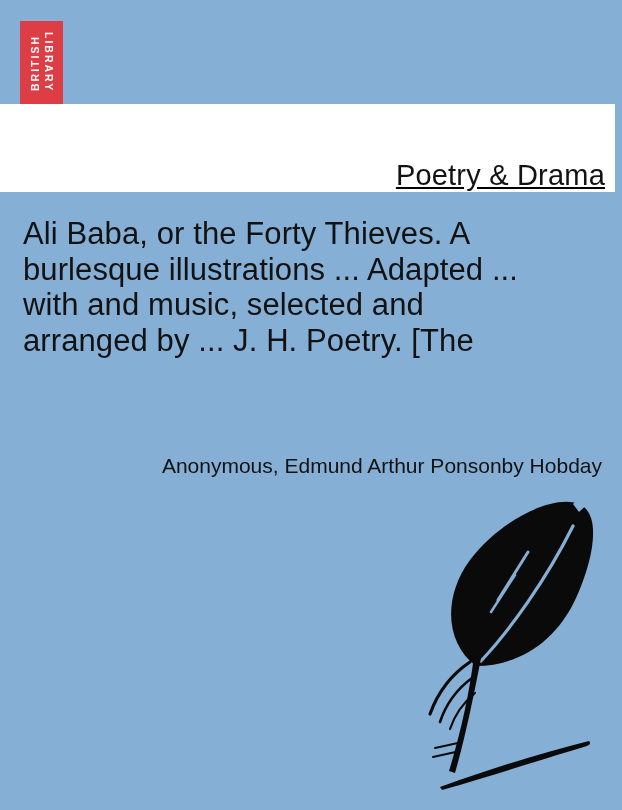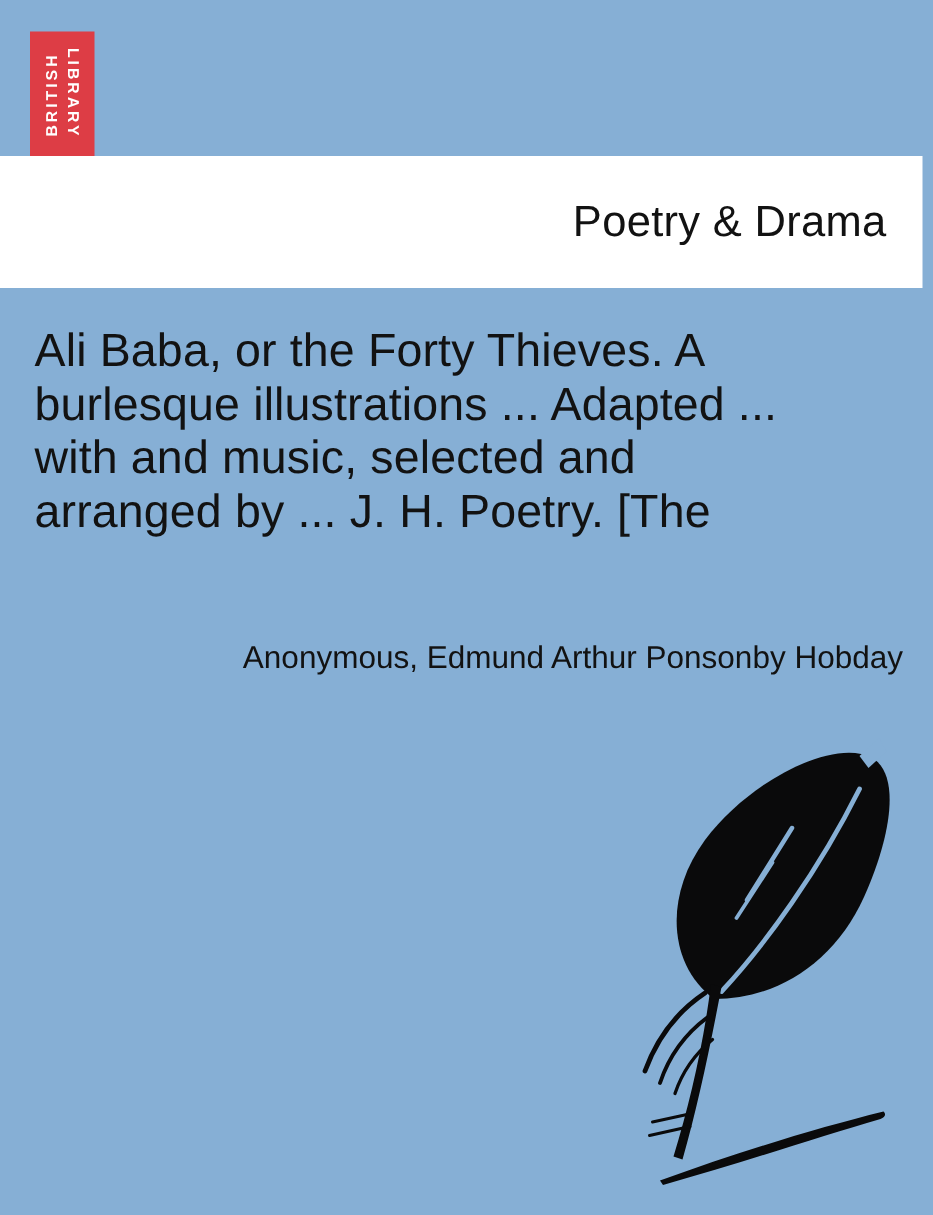--- a/index.html
+++ b/index.html
@@ -42,23 +42,24 @@
 
   
   .banner {
     position: absolute;
     left: 0;
     top: 104px;
     width: 615px;
     height: 88px;
     background: var(--banner-bg, #ffffff);
     display: flex;
-    align-items: center;
+    align-items: flex-end;
     justify-content: flex-end;
-    padding-right: 24px;
+    padding-right: 10px;
+    text-decoration: underline;
   }
   .banner .label {
     color: var(--text-dark, #121212);
     font-size: 29px;
     letter-spacing: 0.2px;
   }
 
   
   .title-block {
     position: absolute;
@@ -69,21 +70,21 @@
     font-size: 31px;
     line-height: 35.5px;
     letter-spacing: 0.1px;
   }
   .title-block .line { white-space: nowrap; }
 
   
   .authors {
     position: absolute;
     right: 20px;
-    top: 427px;
+    top: 454px;
     color: var(--text-dark, #121212);
     font-size: 21px;
     white-space: nowrap;
   }
 
   
   .quill {
     position: absolute;
     left: 380px;
     top: 490px;

